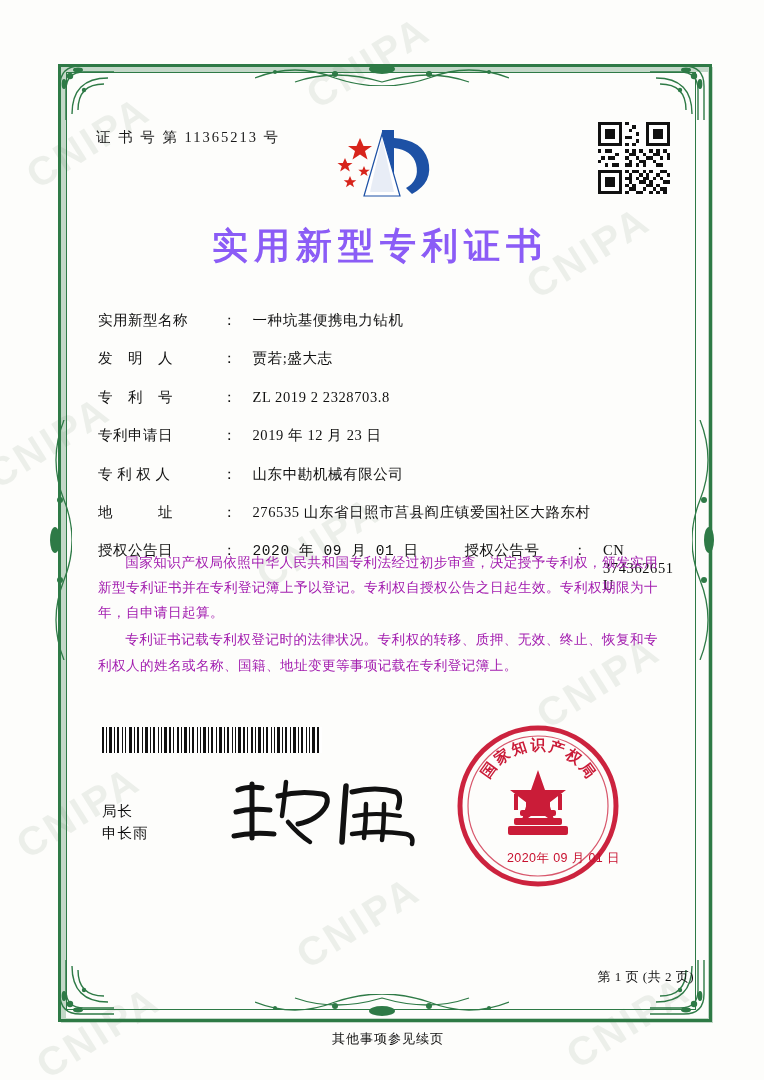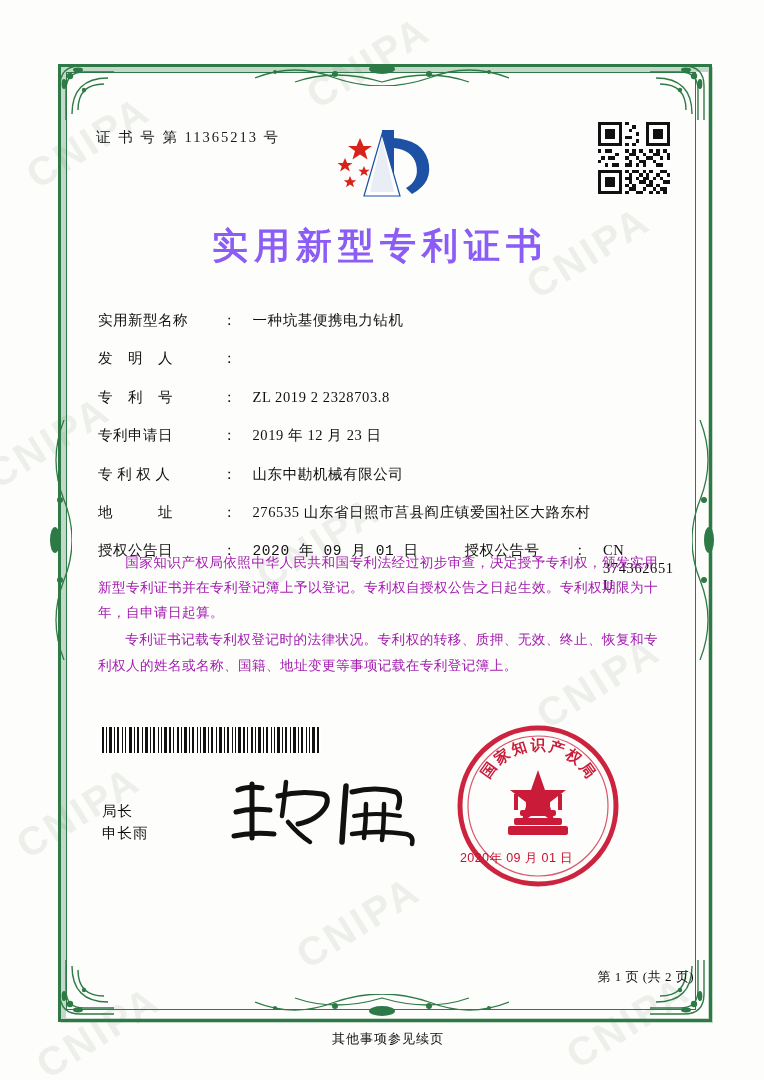--- a/index.html
+++ b/index.html
@@ -251,21 +251,21 @@
     left: 388px;
     top: 650px;
     width: 168px;
     height: 168px;
   }
   .seal-date {
     position: absolute;
     left: 394px;
     top: 778px;
     width: 160px;
-    text-align: left;
+    text-align: right;
     font-size: 12.5px;
     color: #c8102e;
     letter-spacing: 0.4px;
     font-family: "Liberation Sans", sans-serif;
   }
 
   .page-no {
     position: absolute;
     bottom: 22px;
     width: 100%;
@@ -545,20 +545,21 @@
 
     <div class="fields" id="fields-block">
         <div class="field-row">
           <div class="field-label">实用新型名称</div>
           <div class="field-colon">：</div>
           <div class="field-value">一种坑基便携电力钻机</div>
         </div>
         <div class="field-row">
           <div class="field-label">发　明　人</div>
           <div class="field-colon">：</div>
+          <div class="field-value">贾若;盛大志</div>
         </div>
         <div class="field-row">
           <div class="field-label">专　利　号</div>
           <div class="field-colon">：</div>
           <div class="field-value">ZL 2019 2 2328703.8</div>
         </div>
         <div class="field-row">
           <div class="field-label">专利申请日</div>
           <div class="field-colon">：</div>
           <div class="field-value">2019 年 12 月 23 日</div>

